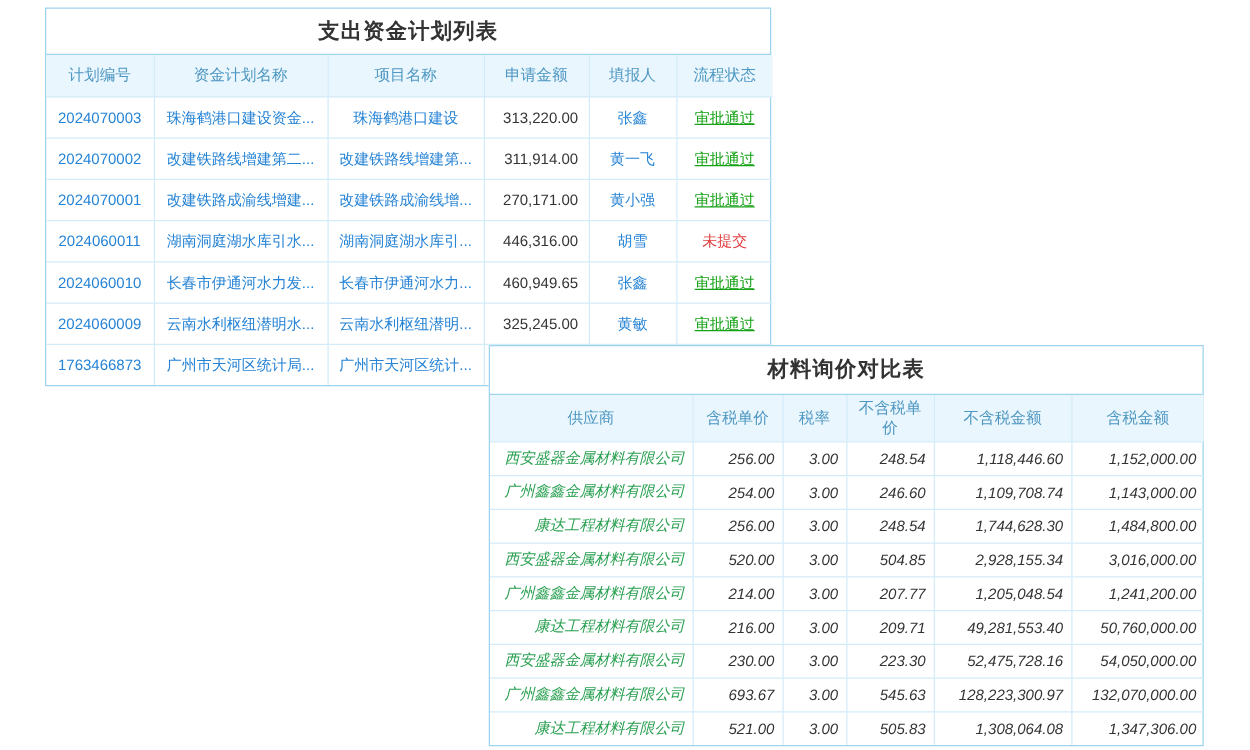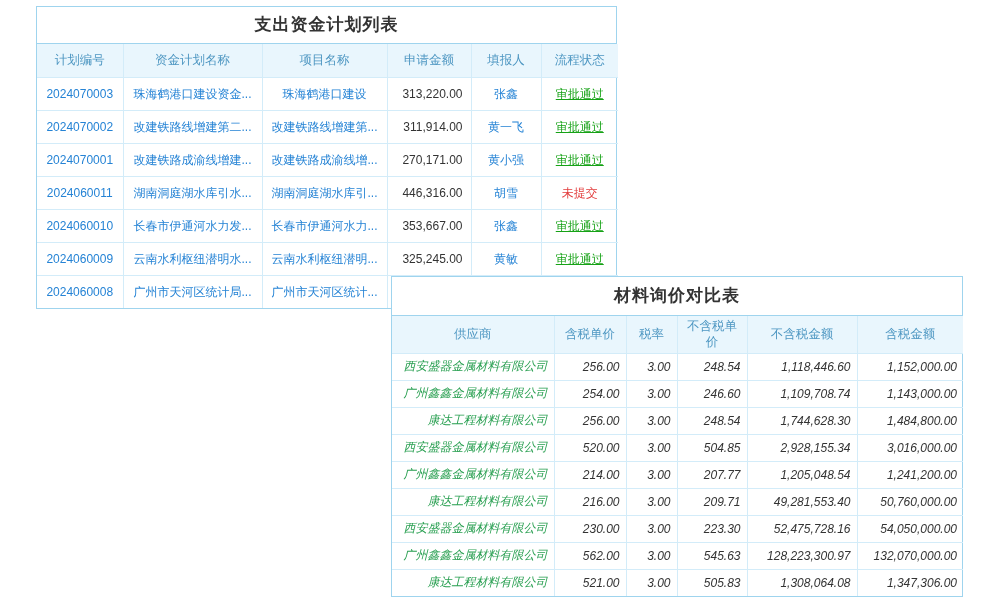--- a/index.html
+++ b/index.html
@@ -105,34 +105,34 @@
           <td class="link left">湖南洞庭湖水库引水...</td>
           <td class="link left">湖南洞庭湖水库引...</td>
           <td class="right">446,316.00</td>
           <td class="link center">胡雪</td>
           <td class="center status-pending">未提交</td>
         </tr>
         <tr>
           <td class="link center">2024060010</td>
           <td class="link left">长春市伊通河水力发...</td>
           <td class="link left">长春市伊通河水力...</td>
-          <td class="right">353,667.00</td>
+          <td class="right">460,949.65</td>
           <td class="link center">张鑫</td>
           <td class="center status-approved">审批通过</td>
         </tr>
         <tr>
           <td class="link center">2024060009</td>
           <td class="link left">云南水利枢纽潜明水...</td>
           <td class="link left">云南水利枢纽潜明...</td>
           <td class="right">325,245.00</td>
           <td class="link center">黄敏</td>
           <td class="center status-approved">审批通过</td>
         </tr>
         <tr>
-          <td class="link center">2024060008</td>
+          <td class="link center">1763466873</td>
           <td class="link left">广州市天河区统计局...</td>
           <td class="link left">广州市天河区统计...</td>
           <td class="right"></td>
           <td class="link center"></td>
           <td class="center"></td>
         </tr>
       </tbody>
   </table>
 </div>
 
@@ -209,21 +209,21 @@
         <tr>
           <td class="supplier right">西安盛器金属材料有限公司</td>
           <td class="right">230.00</td>
           <td class="right">3.00</td>
           <td class="right">223.30</td>
           <td class="right">52,475,728.16</td>
           <td class="right">54,050,000.00</td>
         </tr>
         <tr>
           <td class="supplier right">广州鑫鑫金属材料有限公司</td>
-          <td class="right">562.00</td>
+          <td class="right">693.67</td>
           <td class="right">3.00</td>
           <td class="right">545.63</td>
           <td class="right">128,223,300.97</td>
           <td class="right">132,070,000.00</td>
         </tr>
         <tr>
           <td class="supplier right">康达工程材料有限公司</td>
           <td class="right">521.00</td>
           <td class="right">3.00</td>
           <td class="right">505.83</td>

